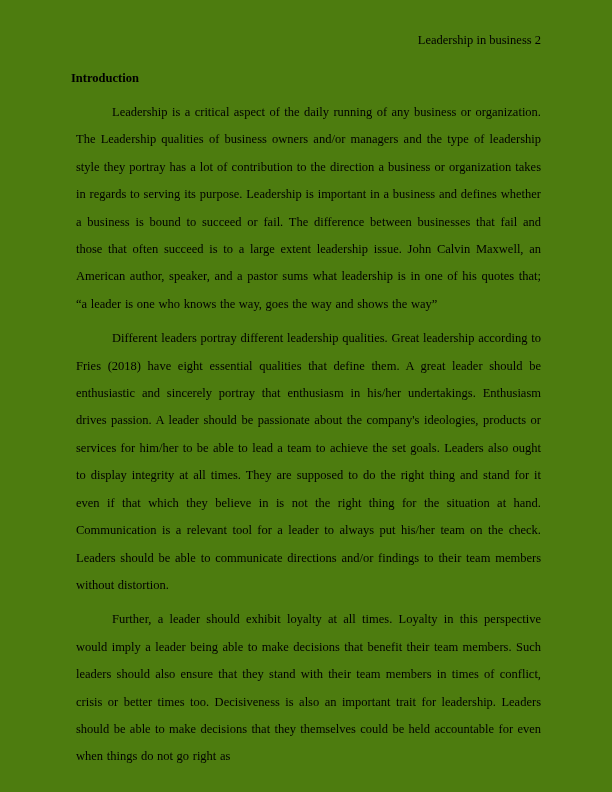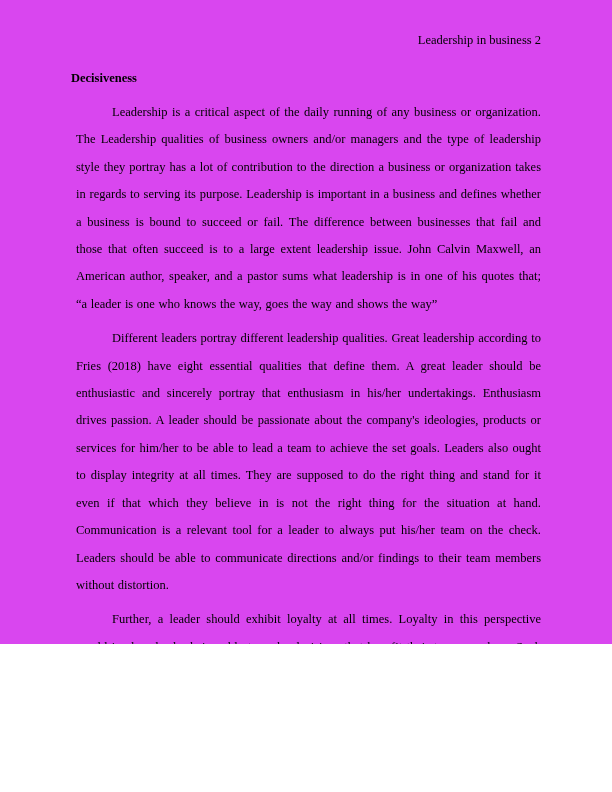--- a/index.html
+++ b/index.html
@@ -3,22 +3,22 @@
 <meta charset="utf-8">
 <style>
   html, body {
     margin: 0;
     padding: 0;
     background: #ffffff;
   }
   .page {
     position: relative;
     width: 612px;
-    height: 644px;
-    background: #d946ef;
+    height: 792px;
+    background: #4d7c0f;
     font-family: "Liberation Serif", "DejaVu Serif", serif;
     color: #000000;
     box-sizing: border-box;
     padding: 33px 71px 40px 71px;
     overflow: hidden;
   }
   .page-header {
     text-align: right;
     font-size: 12.5px;
     line-height: 14px;
@@ -39,21 +39,21 @@
     word-spacing: 0.5px;
   }
 </style>
 </head>
 <body>
 
 <div class="page">
   <div class="page-header">Leadership in business 2</div>
 
   <div>
-    <h1 class="heading">Decisiveness</h1>
+    <h1 class="heading">Introduction</h1>
 
     <p class="para">Leadership is a critical aspect of the daily running of any business or organization. The Leadership qualities of business owners and/or managers and the type of leadership style they portray has a lot of contribution to the direction a business or organization takes in regards to serving its purpose. Leadership is important in a business and defines whether a business is bound to succeed or fail. The difference between businesses that fail and those that often succeed is to a large extent leadership issue. John Calvin Maxwell, an American author, speaker, and a pastor sums what leadership is in one of his quotes that; “a leader is one who knows the way, goes the way and shows the way”</p>
 
     <p class="para">Different leaders portray different leadership qualities. Great leadership according to Fries (2018) have eight essential qualities that define them. A great leader should be enthusiastic and sincerely portray that enthusiasm in his/her undertakings. Enthusiasm drives passion. A leader should be passionate about the company's ideologies, products or services for him/her to be able to lead a team to achieve the set goals. Leaders also ought to display integrity at all times. They are supposed to do the right thing and stand for it even if that which they believe in is not the right thing for the situation at hand. Communication is a relevant tool for a leader to always put his/her team on the check. Leaders should be able to communicate directions and/or findings to their team members without distortion.</p>
 
     <p class="para">Further, a leader should exhibit loyalty at all times. Loyalty in this perspective would imply a leader being able to make decisions that benefit their team members. Such leaders should also ensure that they stand with their team members in times of conflict, crisis or better times too. Decisiveness is also an important trait for leadership. Leaders should be able to make decisions that they themselves could be held accountable for even when things do not go right as</p>
   </div>
 </div>
 
 </body></html>

